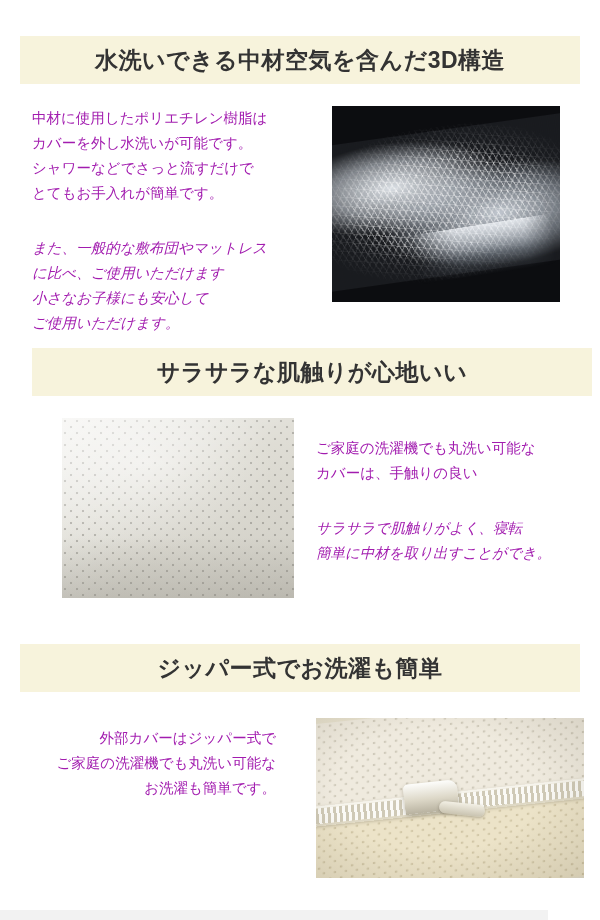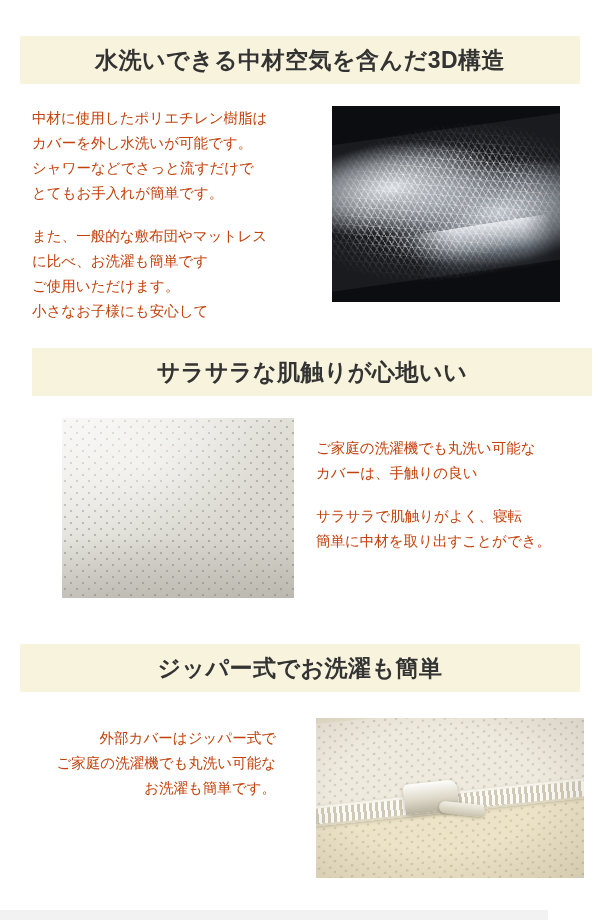--- a/index.html
+++ b/index.html
@@ -45,25 +45,26 @@
   .section {
     box-sizing: border-box;
   }
   .body-row {
     display: flex;
     box-sizing: border-box;
   }
   .text-col {
     font-size: 14.5px;
     line-height: 1.72;
-    color: #c2410c;
+    color: #a21caf;
     box-sizing: border-box;
   }
   .para + .para {
-    margin-top: 18px;
+    margin-top: 30px;
+    font-style: italic;
   }
   .para div {
     white-space: nowrap;
   }
 
   
   .photo {
     position: relative;
     overflow: hidden;
     box-sizing: border-box;
@@ -232,23 +233,23 @@
     <div class="body-row" style="margin-top:22px; padding:0 20px;">
       <div class="text-col" style="width:300px; padding-left:12px;">
         <div class="para">
           <div>中材に使用したポリエチレン樹脂は</div>
           <div>カバーを外し水洗いが可能です。</div>
           <div>シャワーなどでさっと流すだけで</div>
           <div>とてもお手入れが簡単です。</div>
         </div>
         <div class="para">
           <div>また、一般的な敷布団やマットレス</div>
-          <div>に比べ、お洗濯も簡単です</div>
+          <div>に比べ、ご使用いただけます</div>
+          <div>小さなお子様にも安心して</div>
           <div>ご使用いただけます。</div>
-          <div>小さなお子様にも安心して</div>
         </div>
       </div>
 
       <div class="photo photo-fiber" style="margin-left:12px;">
         <div class="blob"></div>
         <div class="threads"></div>
         <div class="edge"></div>
       </div>
     </div>
   </div>

